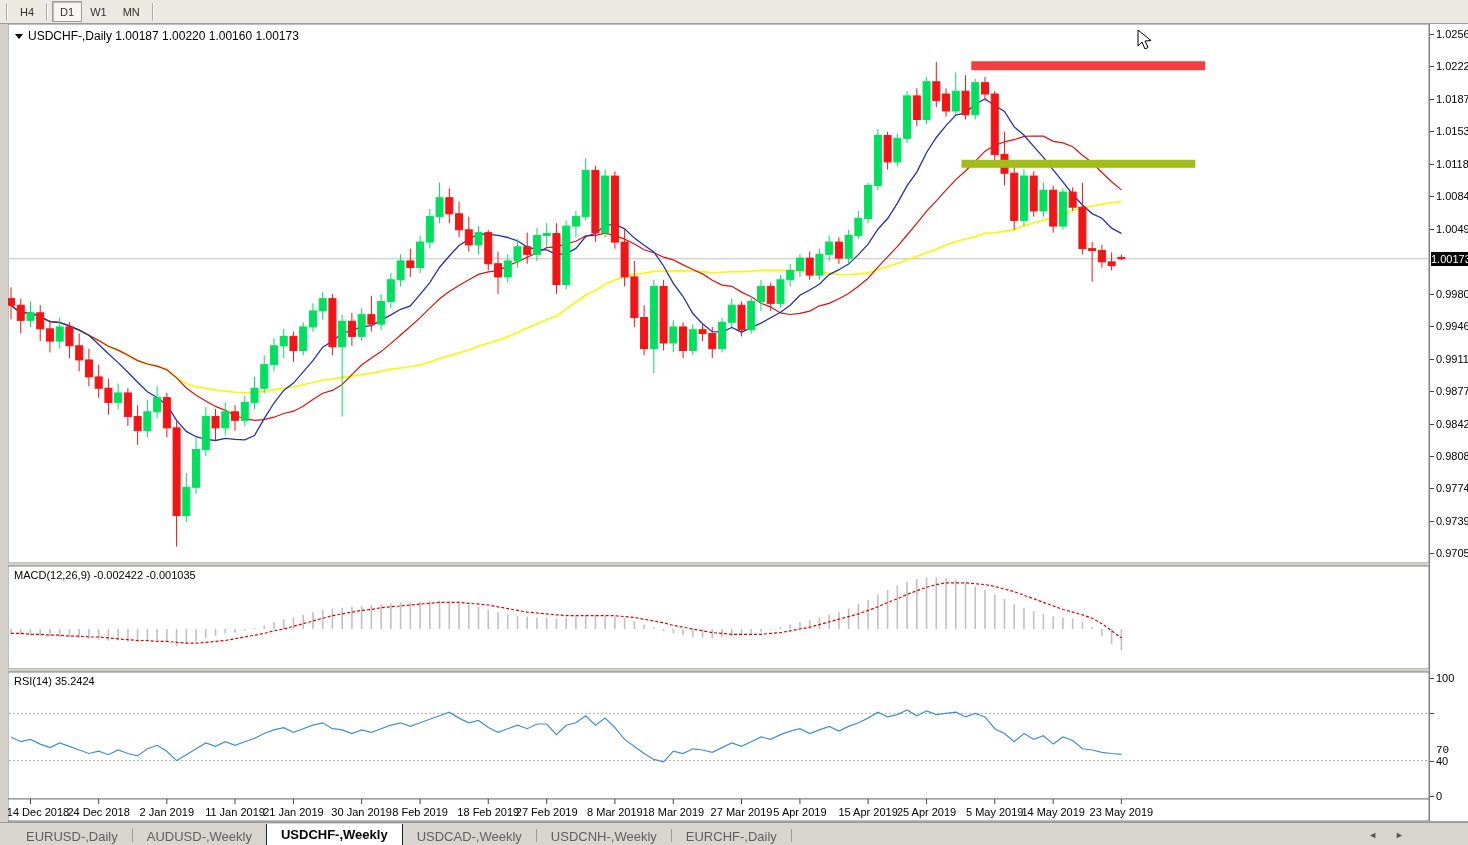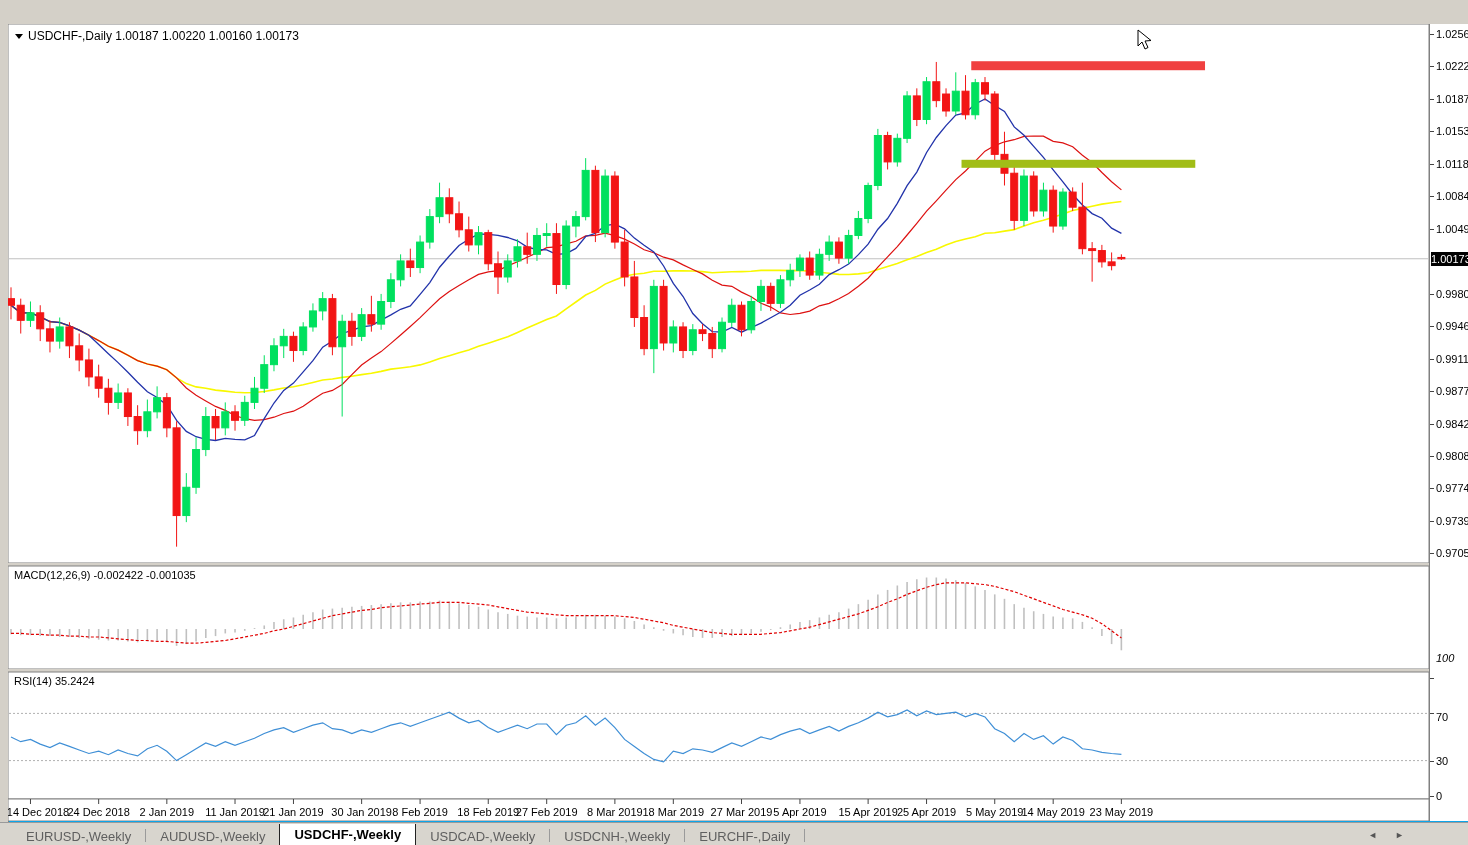--- a/index.html
+++ b/index.html
@@ -3,40 +3,49 @@
 <meta charset="utf-8">
 <style>
   html,body{margin:0;padding:0;background:#d4d0c8;font-family:"Liberation Sans",sans-serif;}
   .app{position:relative;width:1468px;height:845px;background:#d4d0c8;overflow:hidden;}
   
   .toolbar{position:absolute;left:0;top:0;width:1468px;height:23px;background:#ece9e2;border-bottom:1px solid #9a9a9a;display:flex;align-items:center;}
   .tb-sep{width:1px;height:18px;background:#a8a8a8;border-right:1px solid #fff;margin:0 4px;}
   .tb-btn{height:19px;padding:0 7px;display:flex;align-items:center;font-size:11px;color:#333;border:1px solid transparent;cursor:default;}
   .tb-btn.active{background:#f7f6f3;border:1px solid #9a9a9a;box-shadow:inset 1px 1px 1px #bbb;}
   
-  .chart-window{position:absolute;left:0;top:24px;width:1468px;height:798px;background:#0ea5e9;}
+  .chart-window{position:absolute;left:0;top:24px;width:1468px;height:798px;background:#a3a3a3;}
   .left-strip{position:absolute;left:0;top:0;width:8px;height:798px;background:#d4d0c8;border-right:1px solid #808080;}
   #chart-svg{position:absolute;left:8px;top:0;background:#ffffff;}
   .price-axis{position:absolute;left:1429px;top:0;width:39px;height:797px;background:#ffffff;border-left:1px solid #808080;font-size:11px;color:#000;}
   .pa-label{position:absolute;left:6px;white-space:nowrap;}
   .pa-tick{position:absolute;left:0;width:4px;height:1px;background:#444;}
   .pa-current{position:absolute;left:1px;width:37px;height:14px;background:#000;color:#fff;font-size:11px;line-height:14px;text-align:center;}
   
   .tabbar{position:absolute;left:0;top:822px;width:1468px;height:23px;background:#d8d5ce;border-top:1px solid #9a9a9a;display:flex;align-items:flex-end;}
   .tab{height:20px;display:flex;align-items:center;padding:0 14px;font-size:13px;color:#5f5f5f;cursor:default;}
   .tab.active{background:#ffffff;border:1px solid #222;border-top:none;color:#000;font-weight:bold;height:21px;}
   .tab-sep{width:1px;height:13px;background:#9a9a9a;margin-bottom:4px;}
   .tab-scrollers{margin-left:auto;margin-right:64px;display:flex;gap:18px;align-items:center;height:100%;}
   .scr{font-size:9px;color:#555;cursor:default;}
 </style>
 </head>
 <body>
 
 <div class="app">
 
+  <div class="toolbar">
+    <div class="tb-sep" style="margin-left:6px"></div>
+    <div class="tb-btn">H4</div>
+    <div class="tb-sep"></div>
+    <div class="tb-btn active">D1</div>
+    <div class="tb-btn">W1</div>
+    <div class="tb-btn">MN</div>
+    <div class="tb-sep"></div>
+  </div>
 
   <div class="chart-window">
     <div class="left-strip"></div>
     <svg id="chart-svg" width="1421" height="797">
         <rect x="0" y="0" width="1421" height="539" fill="#fff" stroke="#808080" stroke-width="1"></rect>
         <rect x="0" y="539" width="1421" height="3" fill="#d4d0c8"></rect>
         <rect x="0" y="542" width="1421" height="103" fill="#fff" stroke="#808080" stroke-width="1"></rect>
         <rect x="0" y="645" width="1421" height="3" fill="#d4d0c8"></rect>
         <rect x="0" y="648" width="1421" height="127" fill="#fff" stroke="#808080" stroke-width="1"></rect>
         <rect x="0" y="775" width="1421" height="22" fill="#fff" stroke="#808080" stroke-width="1"></rect>
@@ -473,35 +482,35 @@
         <span class="pa-label" style="top: 394.077px;">0.98420</span>
         <span class="pa-tick" style="top: 400.077px;"></span>
         <span class="pa-label" style="top: 426.14px;">0.98080</span>
         <span class="pa-tick" style="top: 432.14px;"></span>
         <span class="pa-label" style="top: 458.204px;">0.97740</span>
         <span class="pa-tick" style="top: 464.204px;"></span>
         <span class="pa-label" style="top: 491.21px;">0.97390</span>
         <span class="pa-tick" style="top: 497.21px;"></span>
         <span class="pa-label" style="top: 523.273px;">0.97050</span>
         <span class="pa-tick" style="top: 529.273px;"></span>
-        <span class="pa-label" style="top: 628px; font-style: italic;">100</span>
+        <span class="pa-label" style="top: 648px;">100</span>
         <span class="pa-tick" style="top: 654px;"></span>
-        <span class="pa-label" style="top: 687px;">70</span>
+        <span class="pa-label" style="top: 720px; font-family: Liberation Mono, monospace;">70</span>
         <span class="pa-tick" style="top: 689.4px;"></span>
-        <span class="pa-label" style="top: 730.6px;">30</span>
+        <span class="pa-label" style="top: 730.6px;">40</span>
         <span class="pa-tick" style="top: 736.6px;"></span>
         <span class="pa-label" style="top: 766px;">0</span>
         <span class="pa-tick" style="top: 772px;"></span>
         <div class="pa-current" style="top: 227.762px;">1.00173</div>
       </div>
   </div>
 
   <div class="tabbar">
     <div style="width:12px"></div>
-    <div class="tab">EURUSD-,Weekly</div>
+    <div class="tab">EURUSD-,Daily</div>
     <div class="tab-sep"></div>
     <div class="tab">AUDUSD-,Weekly</div>
     <div class="tab active">USDCHF-,Weekly</div>
     <div class="tab">USDCAD-,Weekly</div>
     <div class="tab-sep"></div>
     <div class="tab">USDCNH-,Weekly</div>
     <div class="tab-sep"></div>
     <div class="tab">EURCHF-,Daily</div>
     <div class="tab-sep"></div>
     <div class="tab-scrollers">

